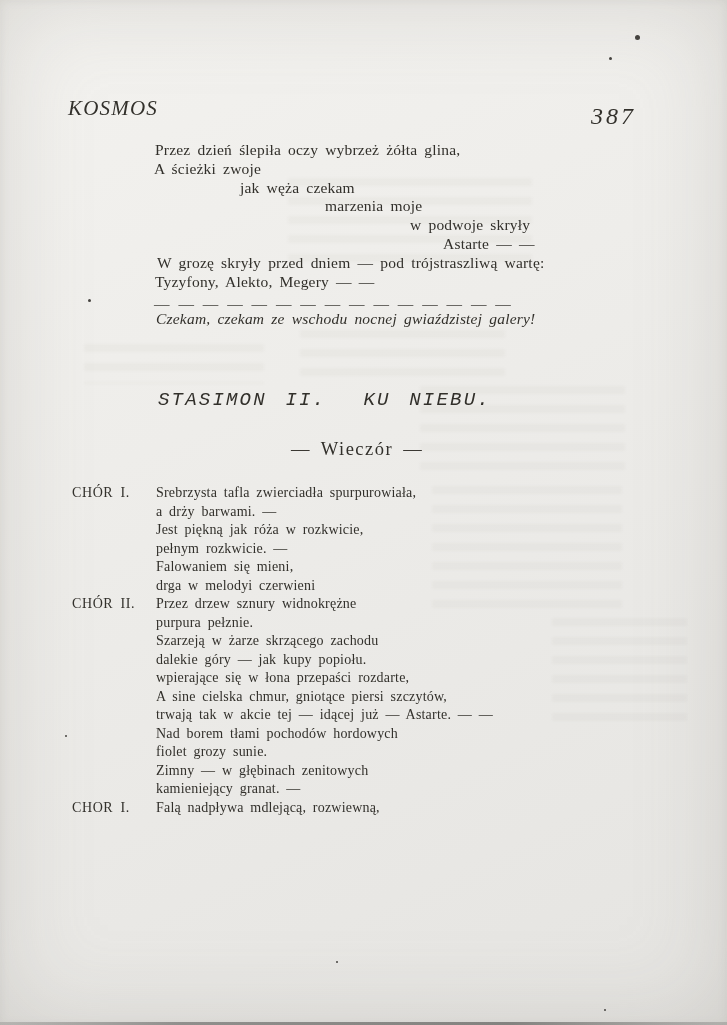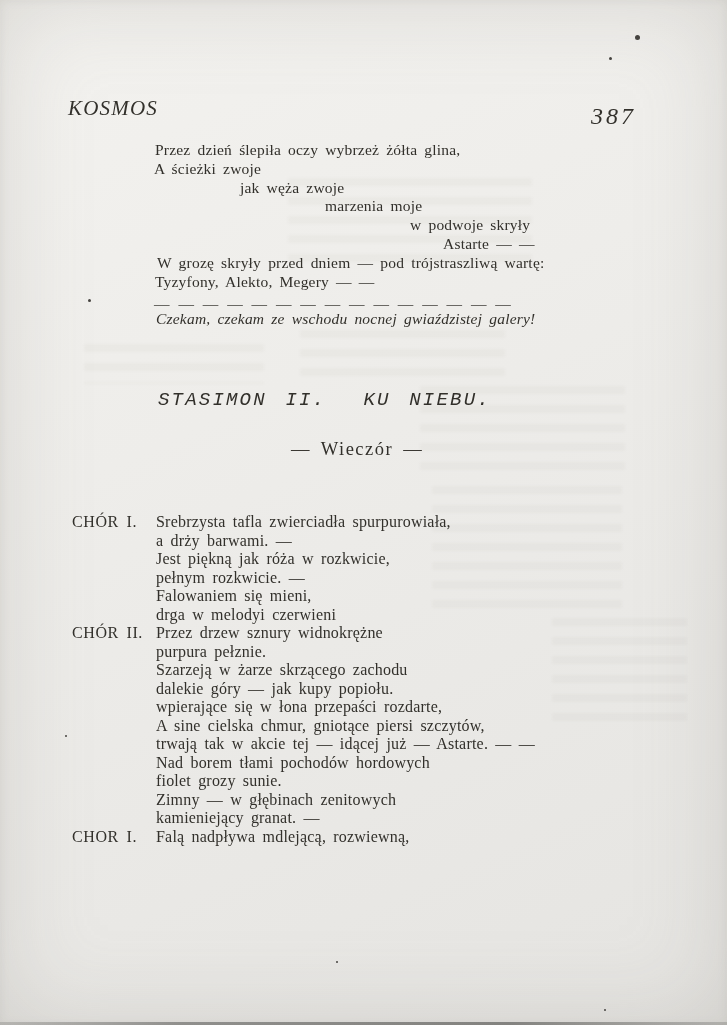--- a/index.html
+++ b/index.html
@@ -46,22 +46,22 @@
     font-family: Liberation Mono, monospace;
   }
   .section-subtitle {
     position: absolute; left: 291px; top: 439px;
     font-size: 18.5px; letter-spacing: 1.5px; word-spacing: 4px;
     white-space: pre;
   }
   
   .chorus {
     position: absolute; left: 72px; top: 484px; width: 520px;
-    font-size: 16px; line-height: 18.5px;
-    letter-spacing: .2px; word-spacing: 3px; margin-top: 29px;
+    font-size: 14px; line-height: 18.5px;
+    letter-spacing: .2px; word-spacing: 3px;
   }
   .chorus-section { position: relative; padding-left: 84px; }
   .chorus-label {
     position: absolute; left: 0; top: 0;
     letter-spacing: .6px; white-space: pre;
   }
   
   .ink-speck {
     position: absolute; border-radius: 50%;
     background: #45433f; filter: blur(.4px);
@@ -97,21 +97,21 @@
   <div class="ghost g1"></div>
   <div class="ghost g2"></div>
   <div class="ghost g3"></div>
   <div class="ghost g4"></div>
   <div class="ghost g5"></div>
   <div class="ghost g6"></div>
 
   <div class="opening-stanza">
       <div class="poem-line" style="margin-left: 1px;">Przez dzień ślepiła oczy wybrzeż żółta glina,</div>
       <div class="poem-line" style="margin-left: 0px;">A ścieżki zwoje</div>
-      <div class="poem-line" style="margin-left: 86px;">jak węża zwoje</div>
+      <div class="poem-line" style="margin-left: 86px;">jak węża czekam</div>
       <div class="poem-line" style="margin-left: 171px;">marzenia moje</div>
       <div class="poem-line" style="margin-left: 256px;">w podwoje skryły</div>
       <div class="poem-line" style="margin-left: 289px;">Astarte — —</div>
       <div class="poem-line" style="margin-left: 3px;">W grozę skryły przed dniem — pod trójstraszliwą wartę:</div>
       <div class="poem-line" style="margin-left: 1px;">Tyzyfony, Alekto, Megery — —</div>
       <div class="poem-line stanza-separator" style="margin-left: 0px;">— — — — — — — — — — — — — — —</div>
       <div class="poem-line" style="margin-left: 2px; font-style: italic;">Czekam, czekam ze wschodu nocnej gwiaździstej galery!</div>
     </div>
 
   <div class="section-title">STASIMON II.  KU NIEBU.</div>

